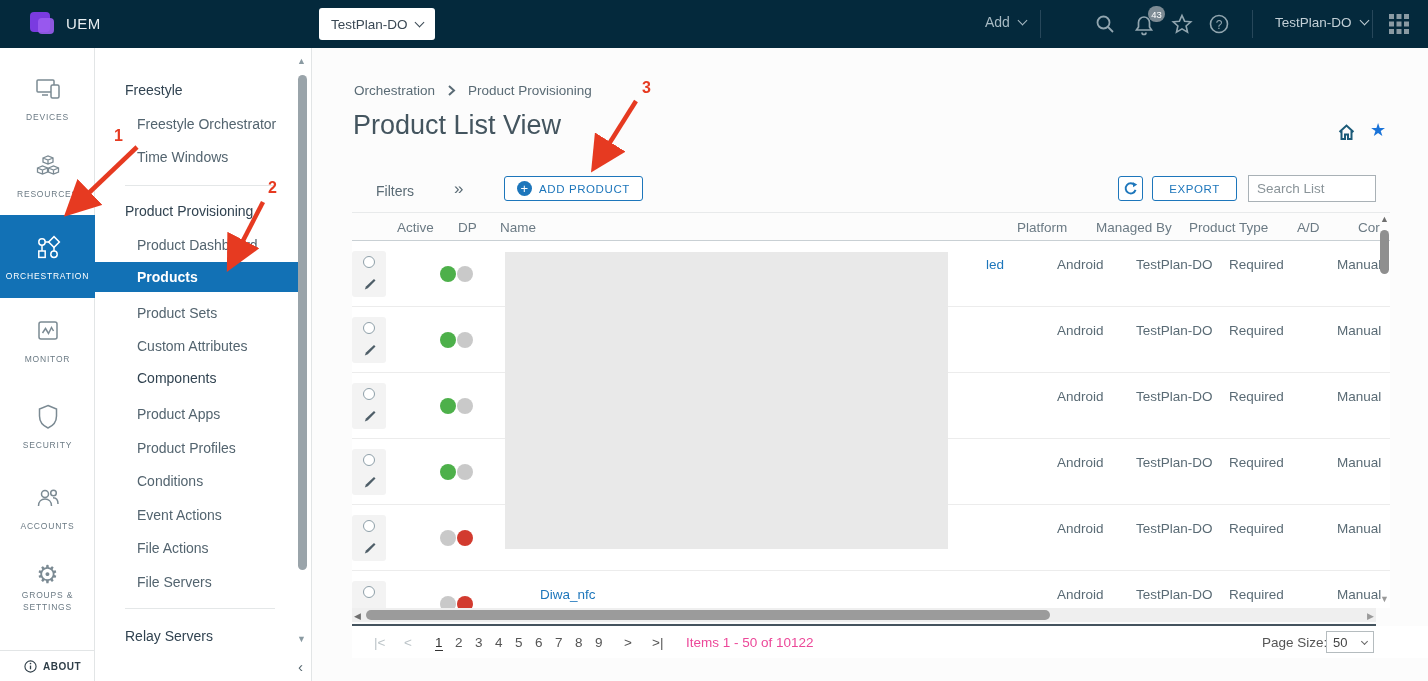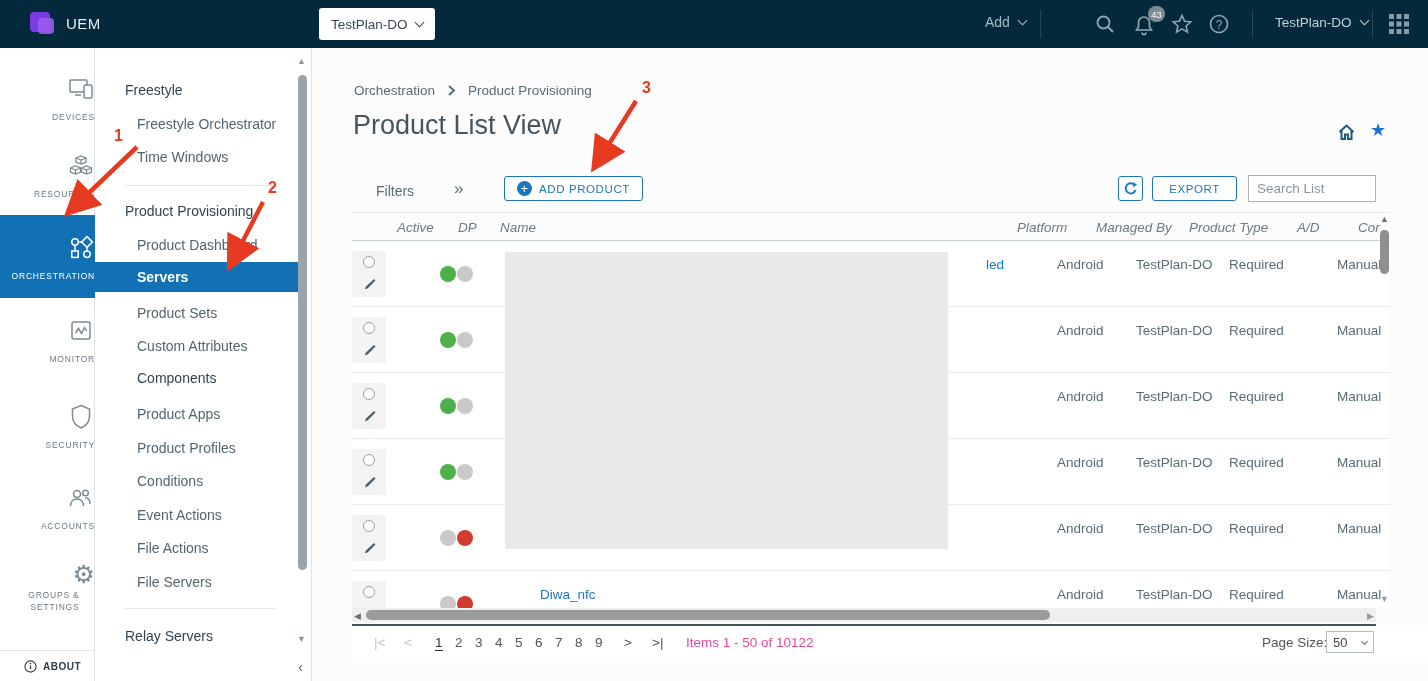--- a/index.html
+++ b/index.html
@@ -21,21 +21,21 @@
   .tb-ic { position:absolute; top:13px; cursor:pointer; }
   .badge { position:absolute; left:1148px; top:6px; min-width:17px; height:16px; border-radius:9px; background:#7d8b94;
     color:#fff; font-size:9.5px; display:flex; align-items:center; justify-content:center; padding:0 3px; }
   .tb-account { position:absolute; left:1275px; top:15px; font-size:13.5px; color:#c2cfd6; display:flex; gap:9px; align-items:center; cursor:pointer; }
 
   
   .app { position:relative; display:flex; height:633px; }
 
   
   .iconbar { position:relative; width:95px; background:#fff; border-right:1px solid #e2e5e6; flex:none; }
-  .ib-item { position:absolute; width:95px; text-align:right; color:#6b7a84; cursor:pointer; }
+  .ib-item { position:absolute; width:95px; text-align:center; color:#6b7a84; cursor:pointer; }
   .ib-item .lbl { display:block; margin-top:6px; font-size:8.5px; letter-spacing:.8px; color:#6b7a84; }
   .ib-item.active { background:#1271B5; height:83px; padding-top:20px; }
   .ib-item.active .lbl { color:#fff; }
   .ib-about { position:absolute; left:0; bottom:0; width:95px; height:31px; border-top:1px solid #e2e5e6;
     display:flex; align-items:center; gap:6px; padding-left:24px; color:#2f3e48; font-size:10px; font-weight:bold; letter-spacing:.5px; cursor:pointer; }
 
   
   .subnav { position:relative; width:217px; background:#fff; border-right:1px solid #e2e5e6; flex:none; }
   .nav-h { position:absolute; left:30px; font-size:14px; color:#314351; font-weight:500; cursor:pointer; }
   .nav-h.ind { left:42px; }
@@ -61,21 +61,21 @@
   .pluscirc { width:15px; height:15px; border-radius:50%; background:#1d76bb; color:#fff; font-size:13px; line-height:13px;
     display:flex; align-items:center; justify-content:center; }
   .refbtn { left:806px; top:128px; width:25px; height:25px; }
   .expbtn { left:840px; top:128px; width:85px; height:25px; }
   .search { position:absolute; left:936px; top:127px; width:128px; height:27px; border:1px solid #a9b1b6; background:#fff;
     font-size:13.5px; color:#444; padding:0 8px; font-family:inherit; }
   .search::placeholder { color:#8a9499; }
 
   
   .thead { position:absolute; left:40px; top:164px; width:1038px; height:29px; border-top:1px solid #e8eaeb; border-bottom:1px solid #c9d0d4; }
-  .th { position:absolute; top:7px; font-size:13.5px; color:#6b7a84; cursor:pointer;font-style:italic; }
+  .th { position:absolute; top:7px; font-size:13.5px; color:#6b7a84; cursor:pointer; }
   .rows { position:absolute; left:40px; top:193px; width:1038px; height:367px; overflow:hidden; }
   .trow { position:absolute; left:0; width:1038px; height:66px; border-bottom:1px solid #ececec; background:#fff; }
   .rowtools { position:absolute; left:0; top:10px; width:34px; height:46px; background:#f3f3f3; border-radius:3px;
     display:flex; flex-direction:column; align-items:center; justify-content:space-around; cursor:pointer; }
   .radio { width:12px; height:12px; border:1.5px solid #8fa0a9; border-radius:50%; background:#fff; }
   .dot { position:absolute; top:25px; width:16px; height:16px; border-radius:50%; }
   .cell { position:absolute; top:16px; font-size:13.5px; color:#5a6b75; white-space:nowrap; }
   .blue { color:#1d76bb; cursor:pointer; text-decoration:none; }
   .redact { position:absolute; left:193px; top:204px; width:443px; height:297px; background:#e9e9e9; z-index:5; }
 
@@ -229,21 +229,21 @@
     </div>
   </div>
 
   <div class="subnav">
     <div class="nav-h" style="top:34px">Freestyle</div>
     <div class="nav-i" style="top:68px">Freestyle Orchestrator</div>
     <div class="nav-i" style="top:101px">Time Windows</div>
     <div class="nav-div" style="top:137px"></div>
     <div class="nav-h" style="top:155px">Product Provisioning</div>
     <div class="nav-i" style="top:189px">Product Dashboard</div>
-    <div class="nav-i active" style="top:214px">Servers</div>
+    <div class="nav-i active" style="top:214px">Products</div>
     <div class="nav-i" style="top:257px">Product Sets</div>
     <div class="nav-i" style="top:290px">Custom Attributes</div>
     <div class="nav-h ind" style="top:322px">Components</div>
     <div class="nav-i" style="top:358px">Product Apps</div>
     <div class="nav-i" style="top:392px">Product Profiles</div>
     <div class="nav-i" style="top:425px">Conditions</div>
     <div class="nav-i" style="top:459px">Event Actions</div>
     <div class="nav-i" style="top:492px">File Actions</div>
     <div class="nav-i" style="top:526px">File Servers</div>
     <div class="nav-div" style="top:560px"></div>

